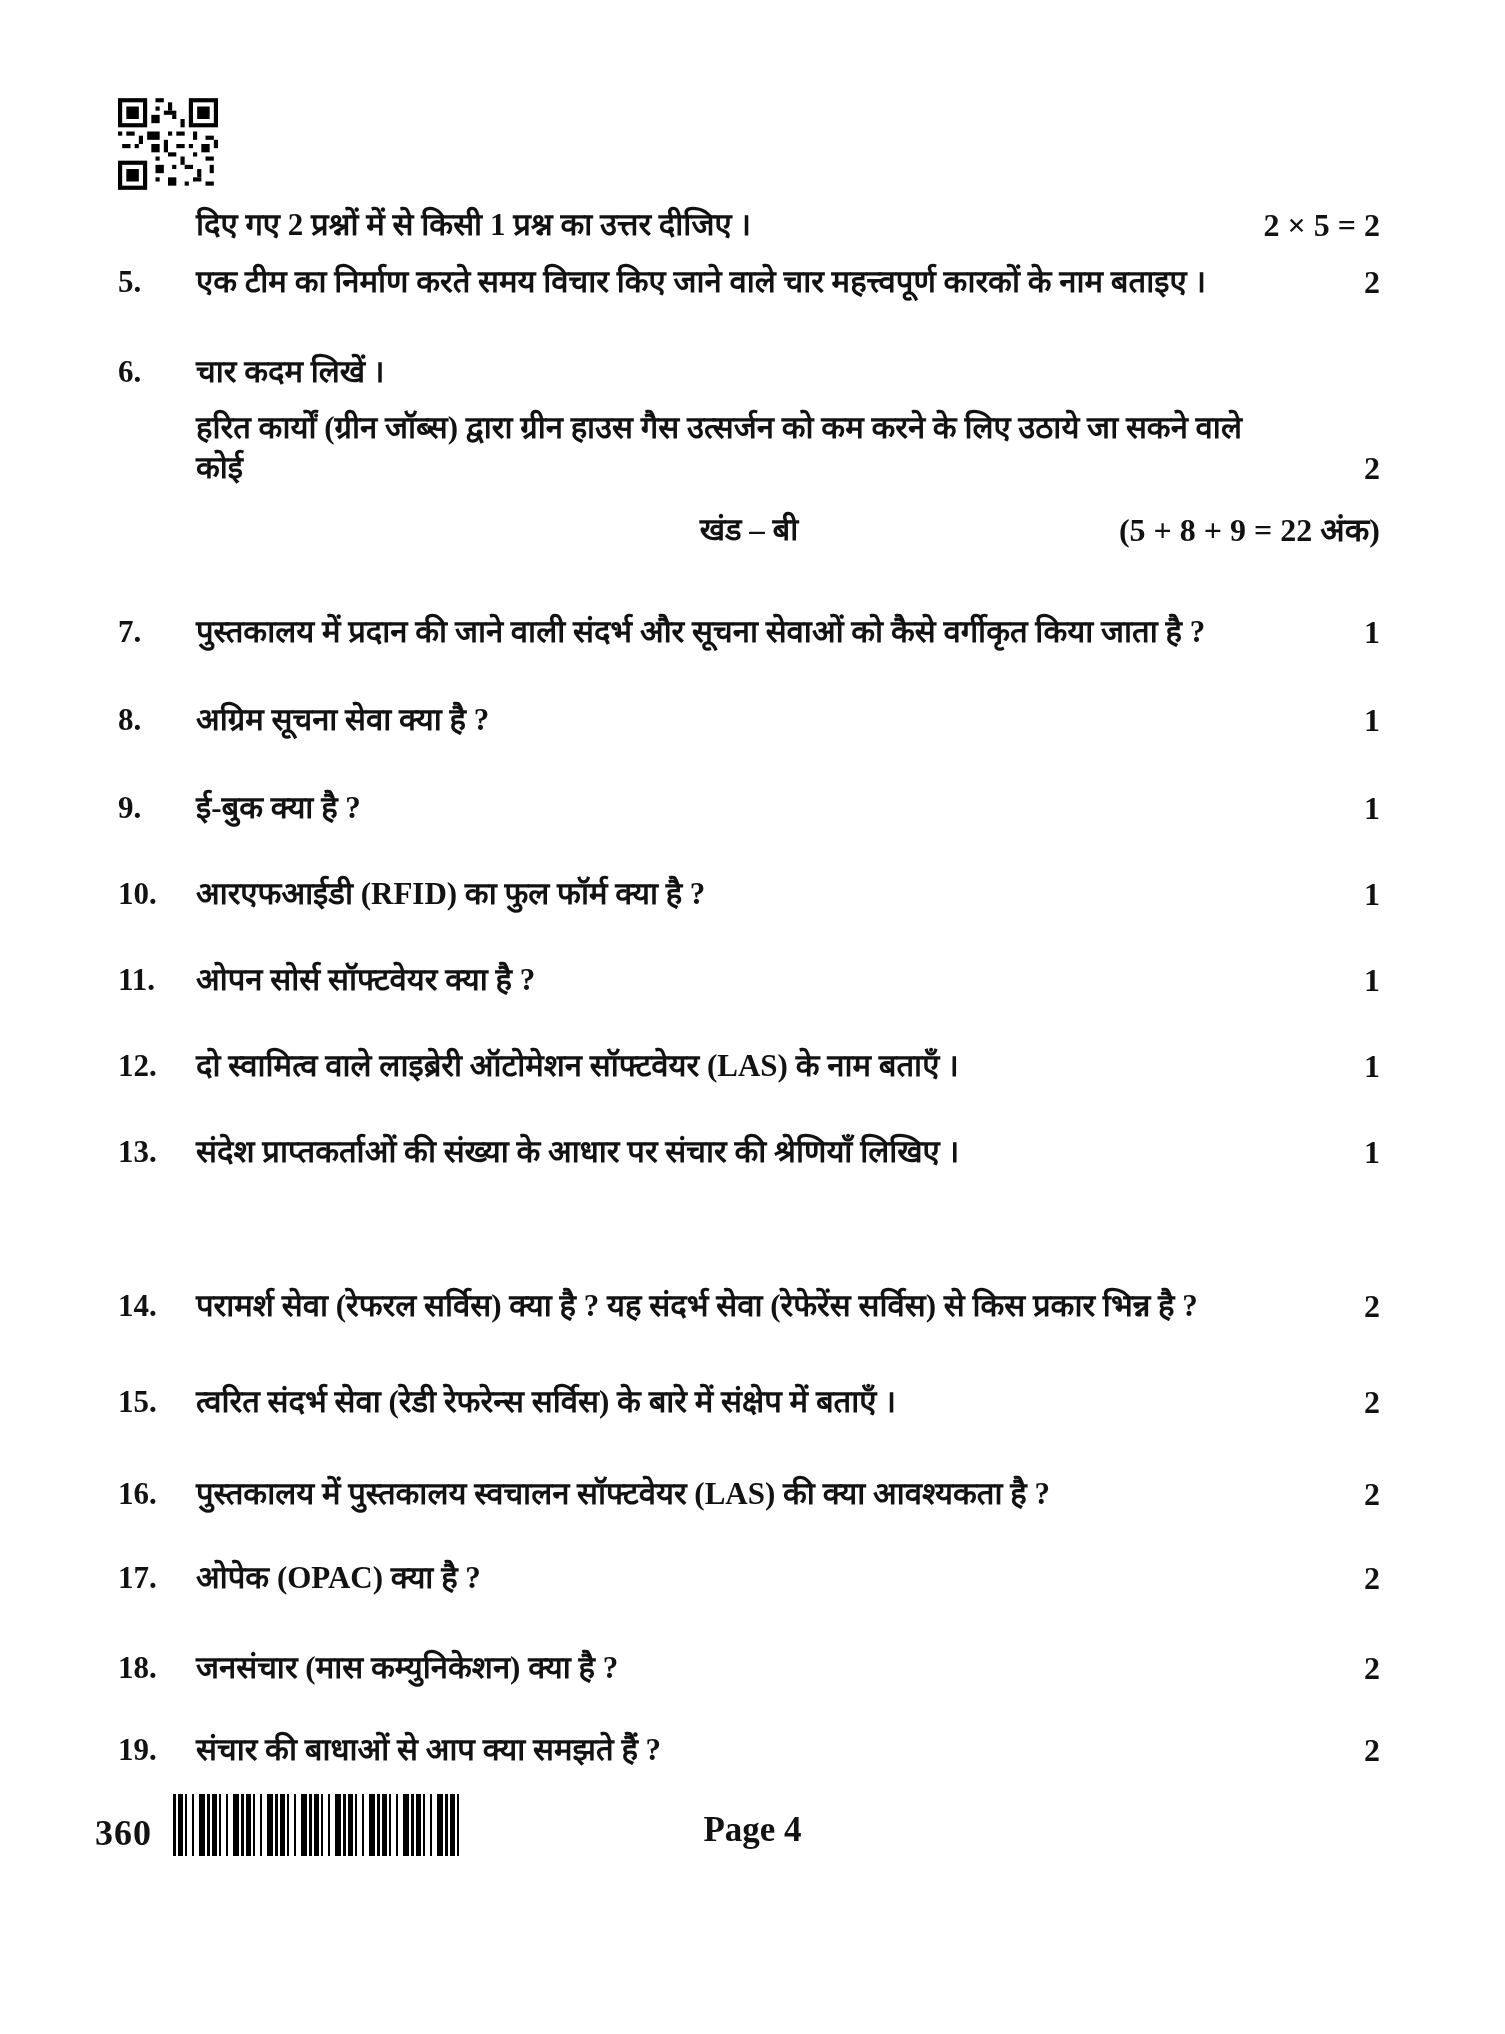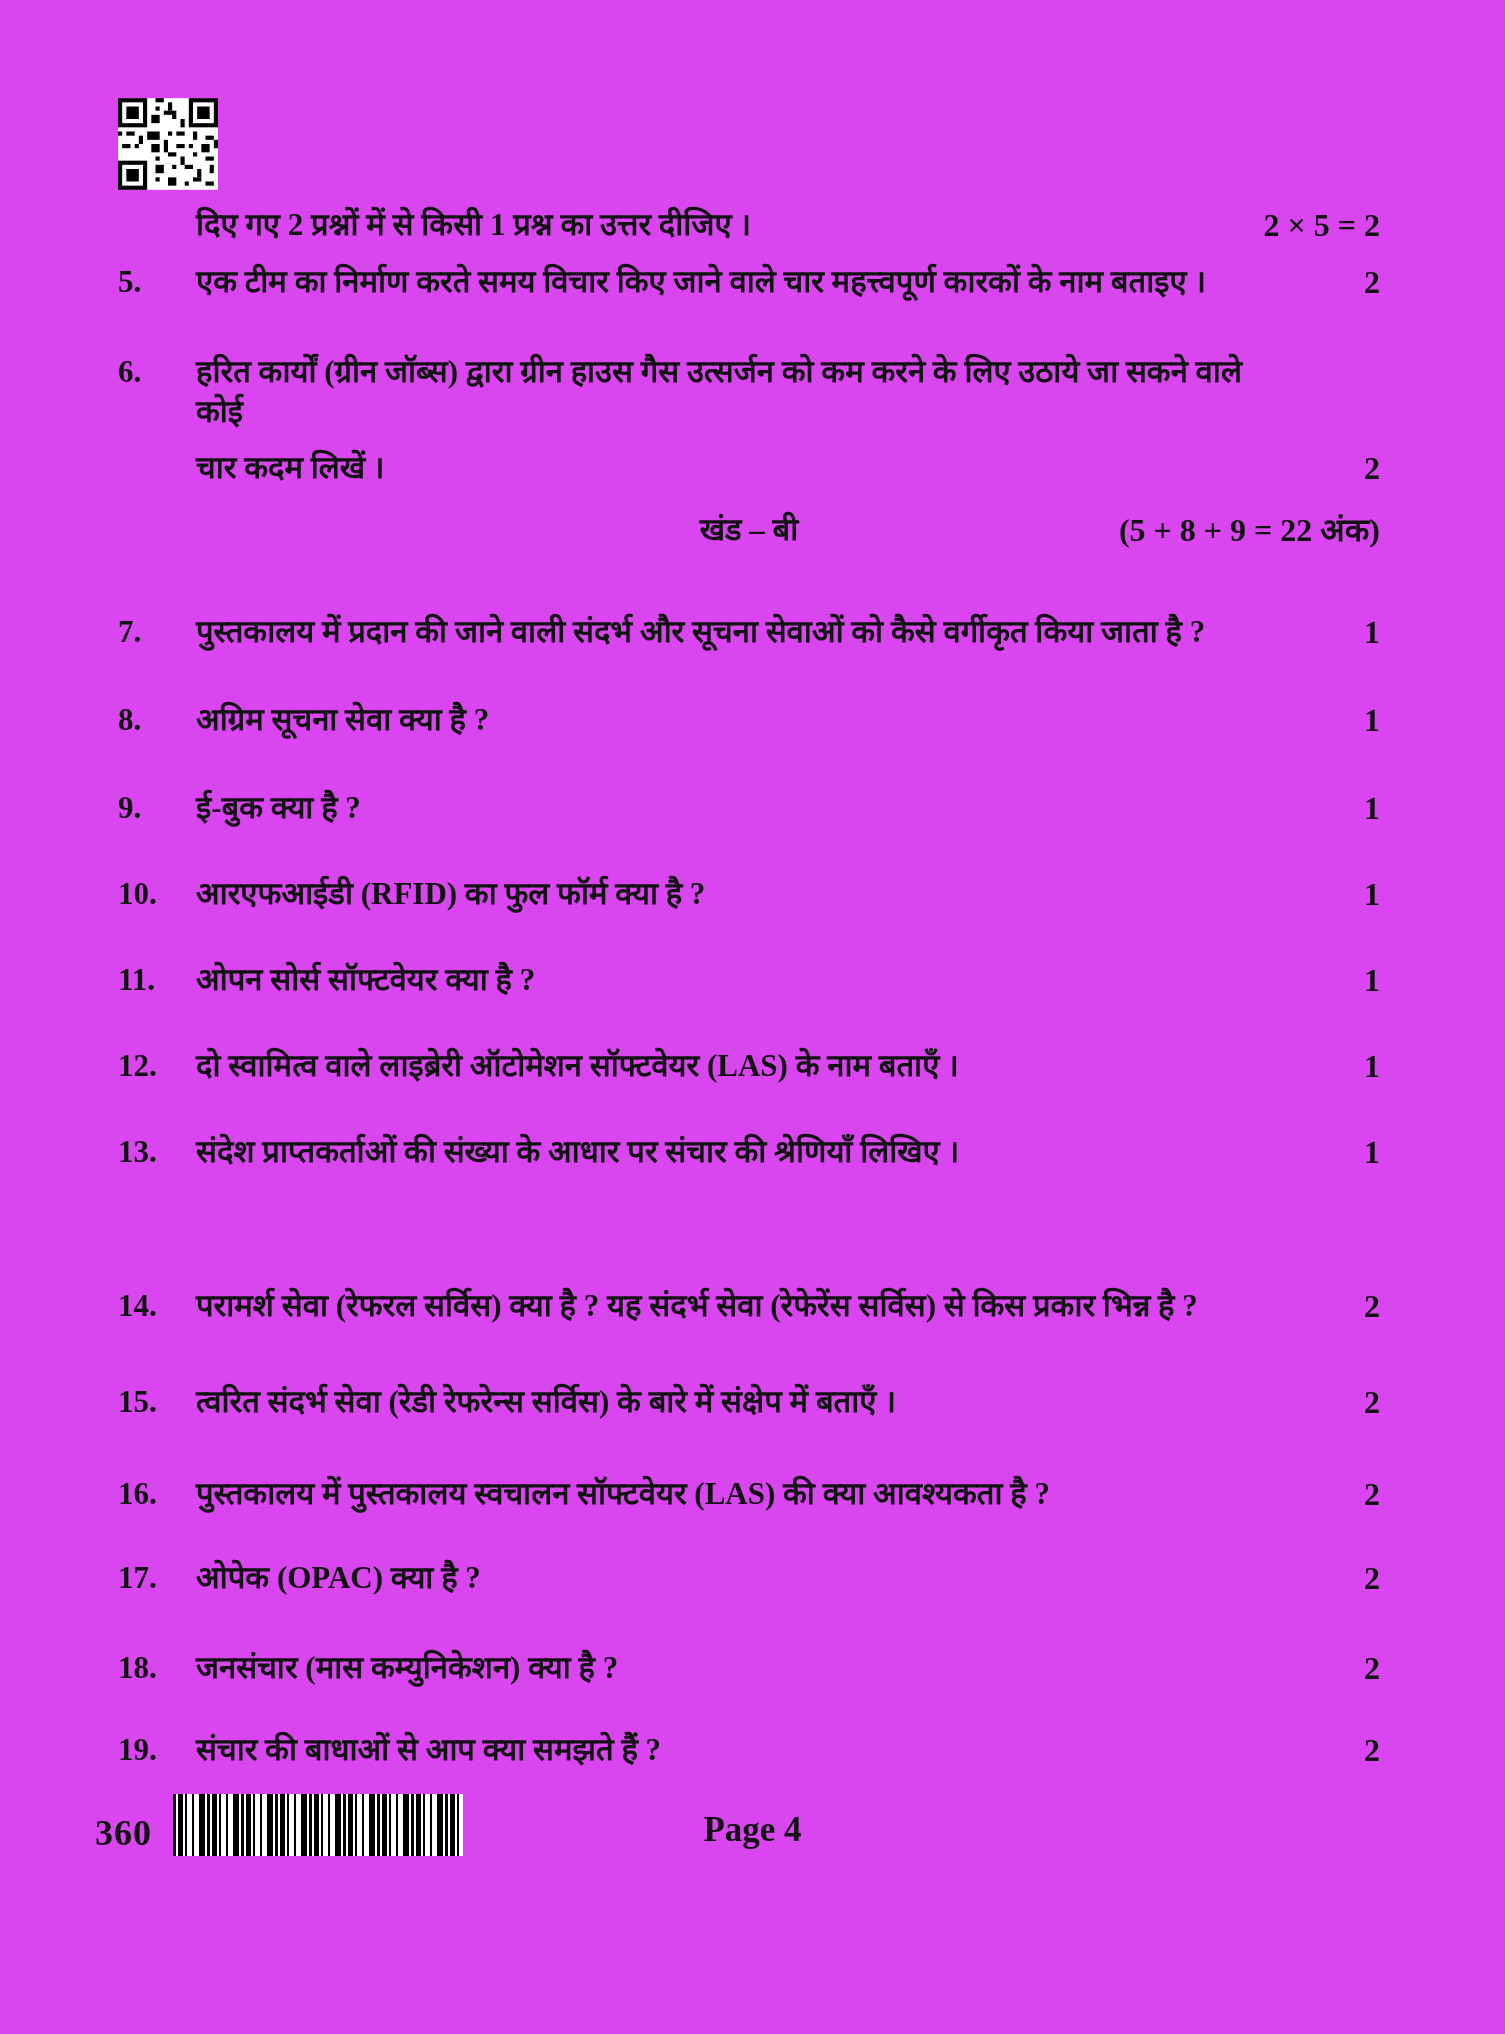--- a/index.html
+++ b/index.html
@@ -1,21 +1,21 @@
 <!DOCTYPE html>
 <html><head>
 <meta charset="utf-8">
 <style>
   * { margin: 0; padding: 0; box-sizing: border-box; }
   html, body { background: #e9e9e9; }
   .page {
     position: relative;
     width: 1505px;
     height: 2034px;
-    background: #d946ef;
+    background: #ffffff;
     font-family: "Liberation Serif", "DejaVu Serif", serif;
     color: #121212;
     font-weight: 700;
     overflow: hidden;
   }
   
   .qr {
     position: absolute;
     left: 118px; top: 98px;
     width: 100px; height: 92px;
@@ -144,22 +144,22 @@
 
   <div class="row" style="top:262px">
     <span class="qnum">5.</span>
     <span class="qtext">एक टीम का निर्माण करते समय विचार किए जाने वाले चार महत्त्वपूर्ण कारकों के नाम बताइए ।</span>
     <span class="marks">2</span>
   </div>
 
   <div class="row two-line" style="top:352px">
     <span class="qnum">6.</span>
     <span class="qtext">
+      <span class="line">चार कदम लिखें ।</span>
       <span class="line">हरित कार्यों (ग्रीन जॉब्स) द्वारा ग्रीन हाउस गैस उत्सर्जन को कम करने के लिए उठाये जा सकने वाले कोई</span>
-      <span class="line">चार कदम लिखें ।</span>
     </span>
     <span class="marks bottom">2</span>
   </div>
 
   <div class="row section-row" style="top:478px">
     <span class="section-title">खंड – बी</span>
     <span class="marks">(5 + 8 + 9 = 22 अंक)</span>
   </div>
 
 

